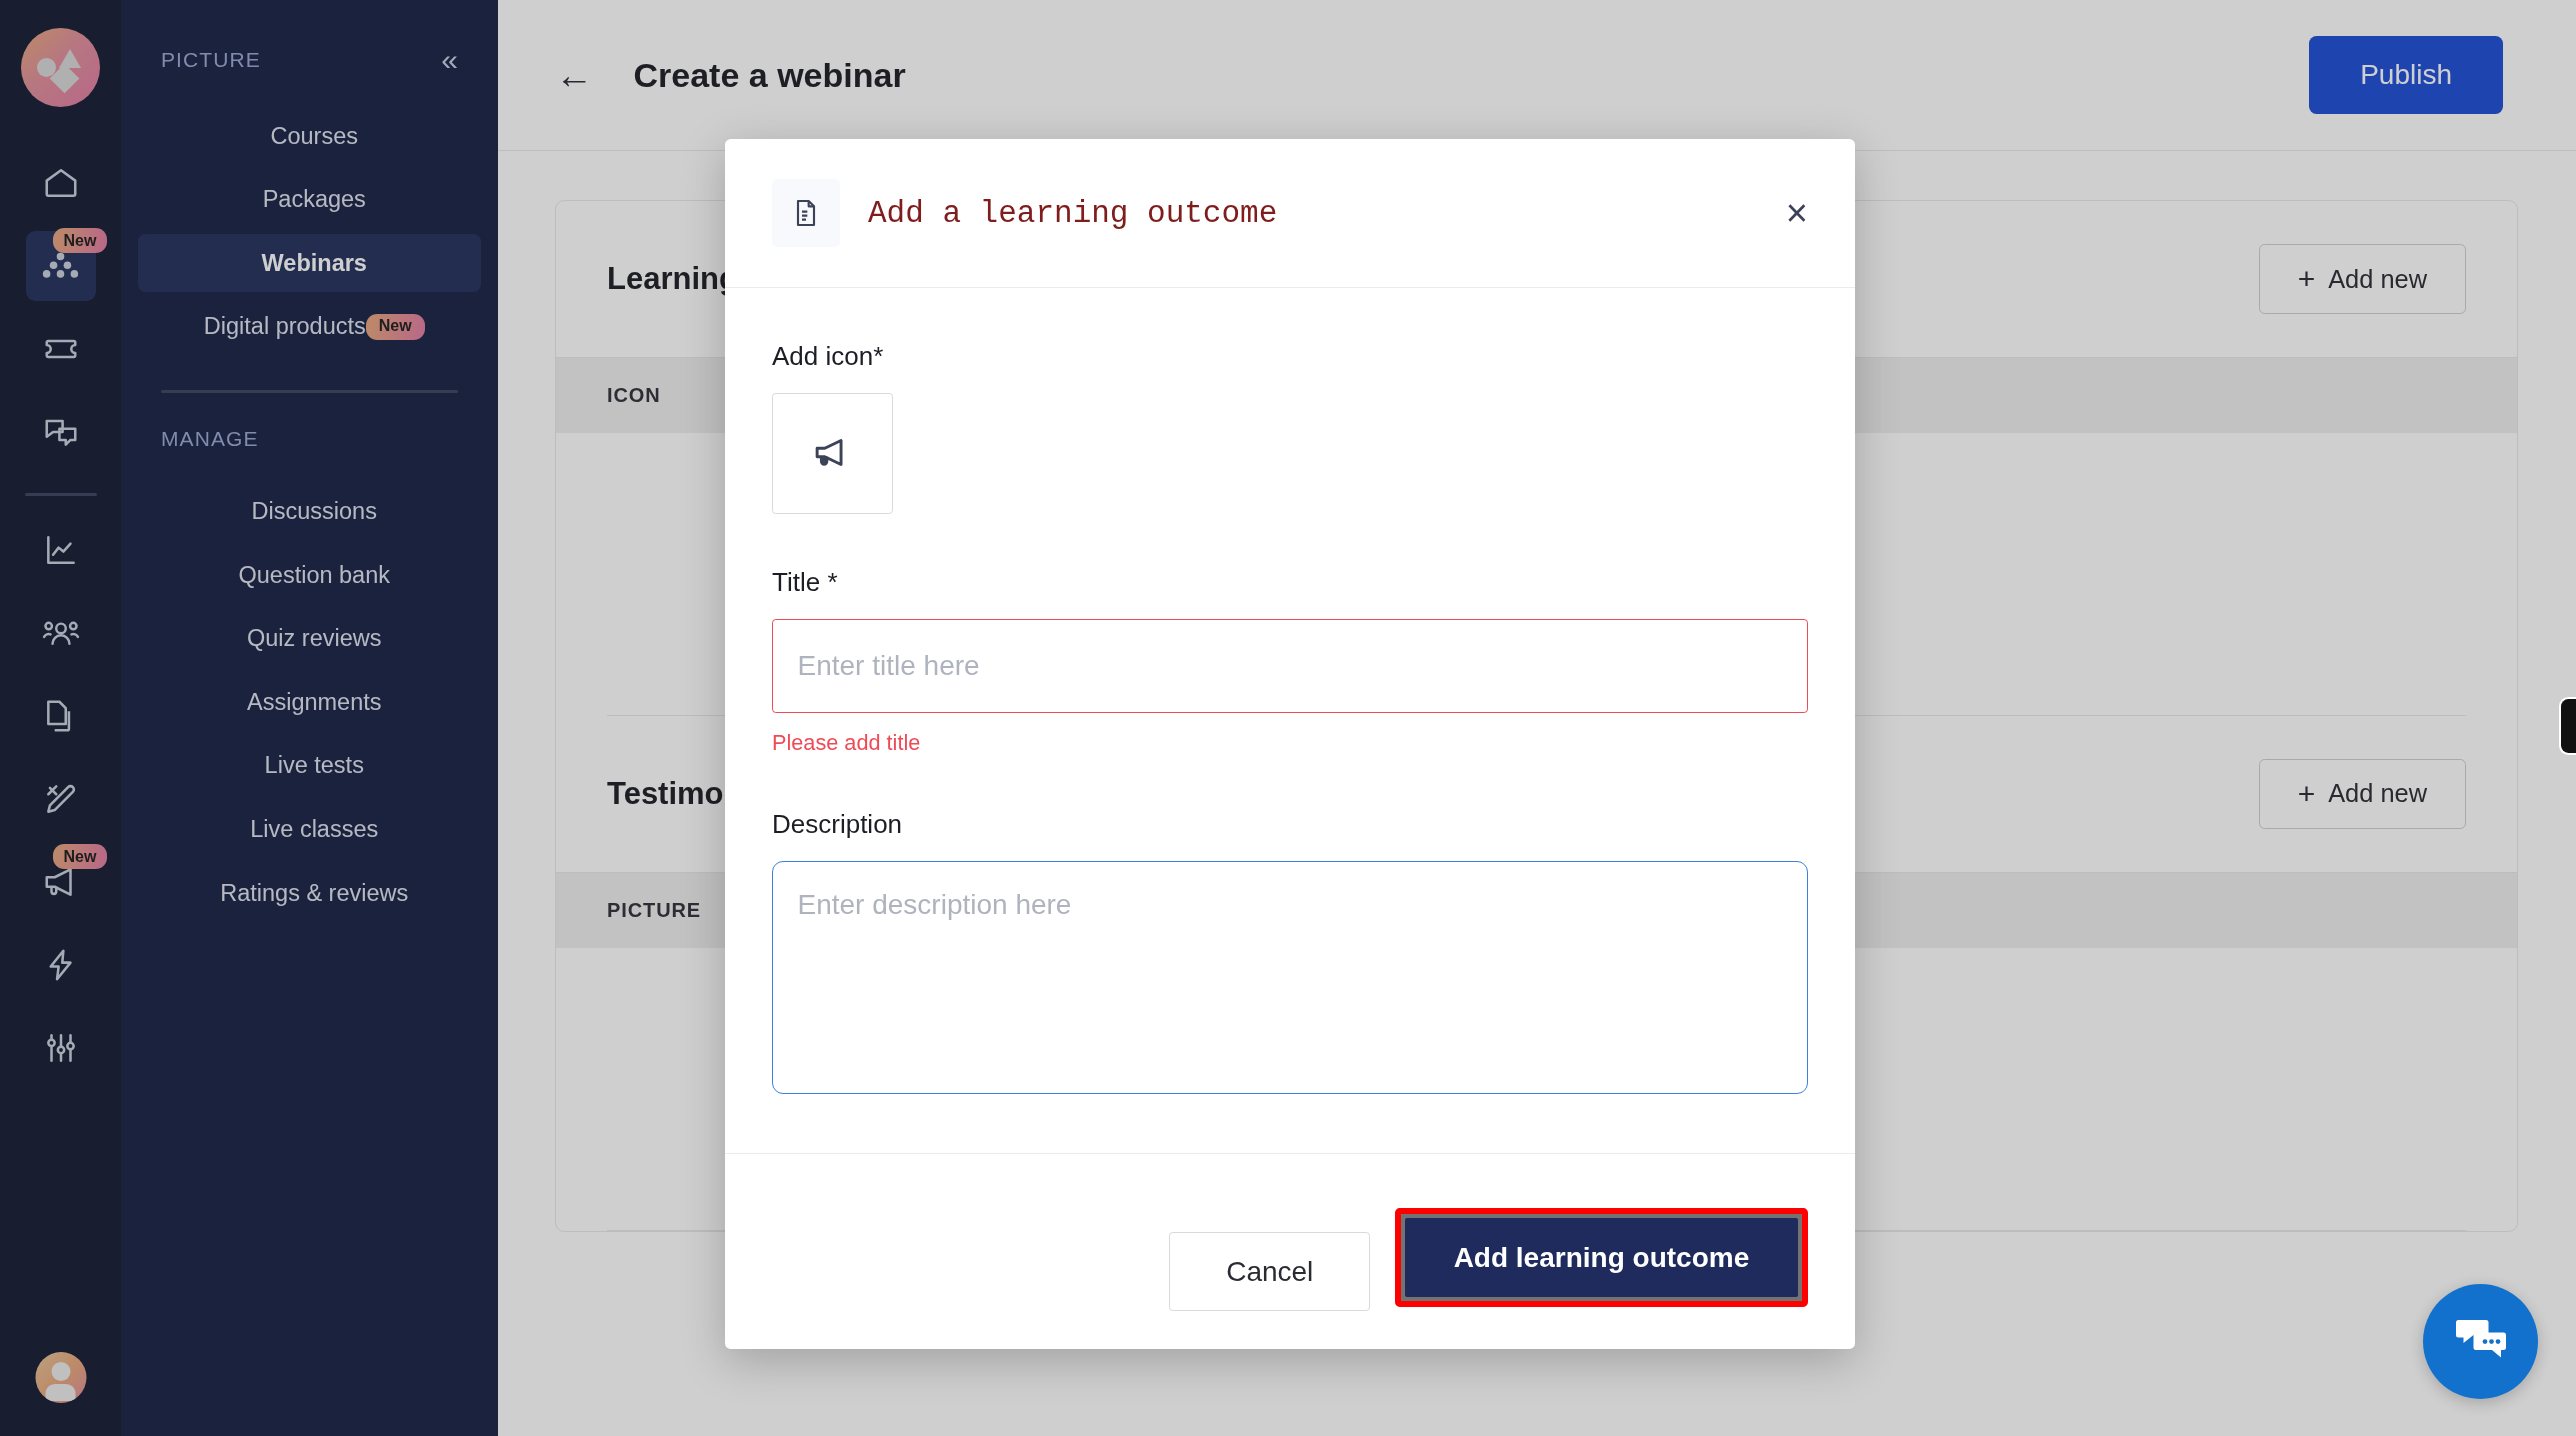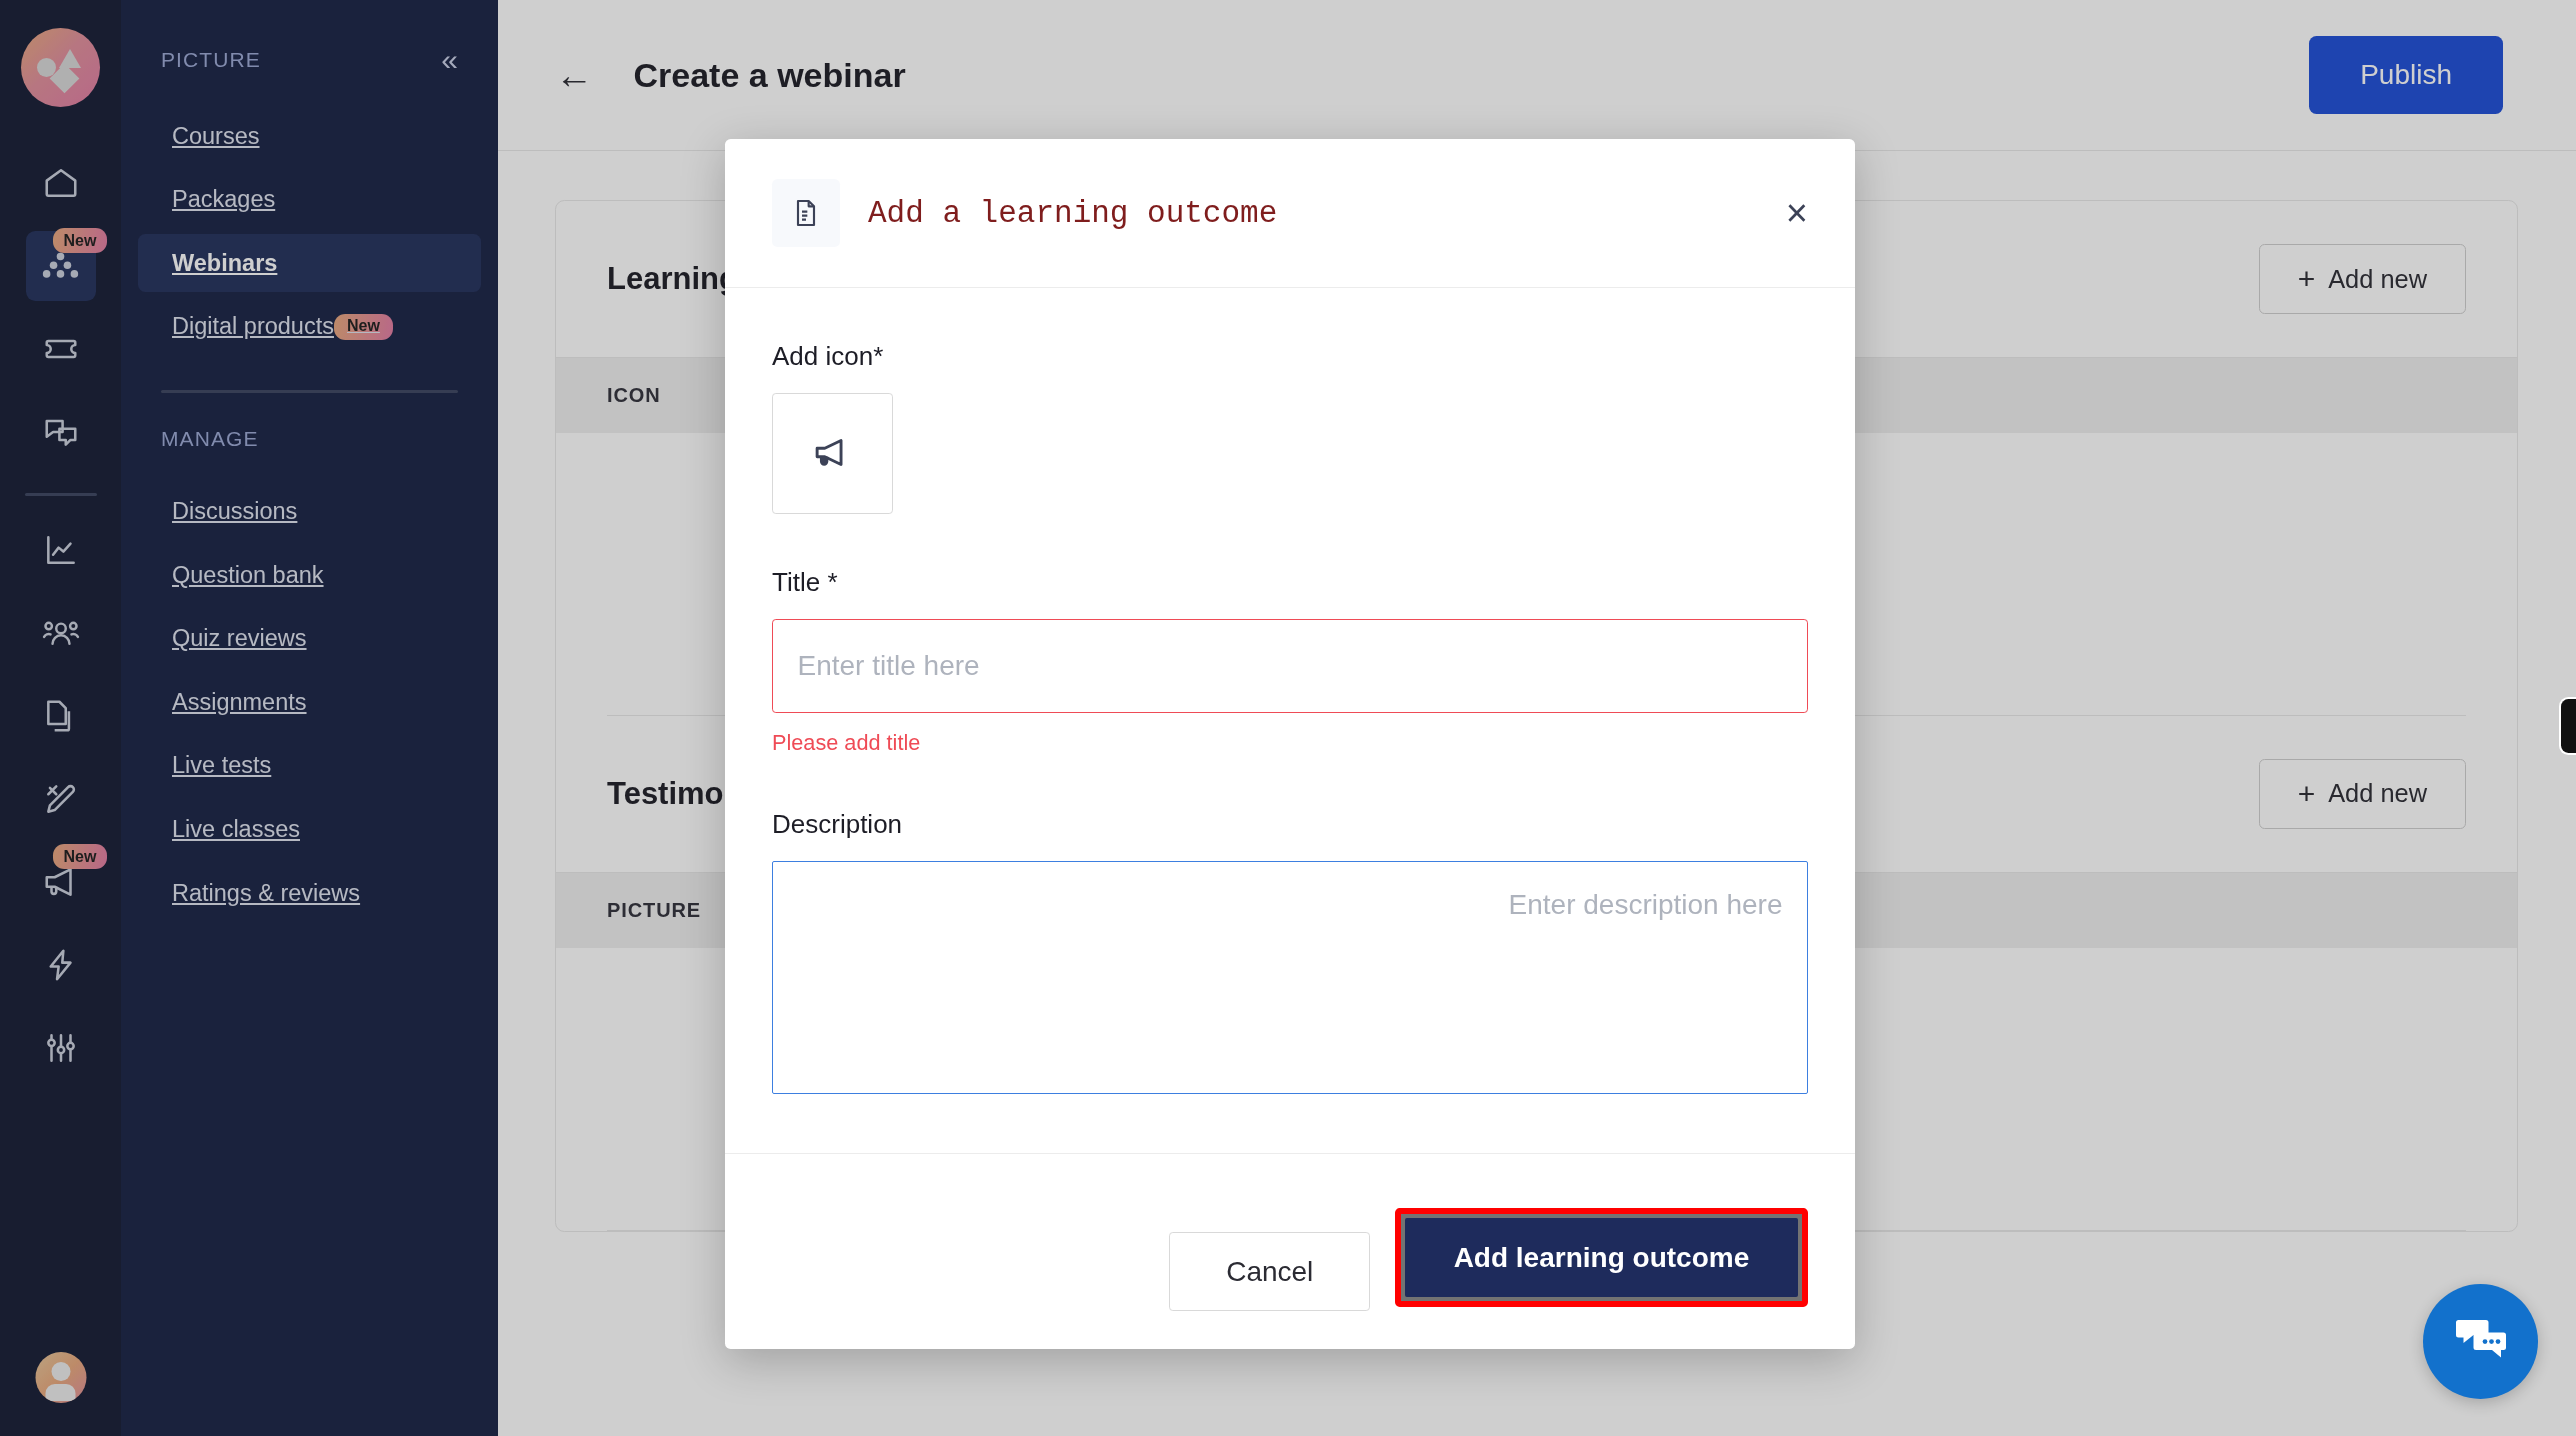--- a/index.html
+++ b/index.html
@@ -67,23 +67,23 @@
   }
   .side-head {
     display: flex; align-items: center; justify-content: space-between;
     padding: 45px 40px 0 40px;
   }
   .side-head-label { color: #9ba8d4; font-size: 21px; letter-spacing: 1.1px; font-weight: 400; }
   .collapse-btn { color: #c8cfe6; font-size: 30px; line-height: 1; cursor: pointer; }
   .nav-group { margin-top: 32px; }
   .nav-item {
     height: 58px; margin: 0 17px 5.6px 17px;
-    display: flex; align-items: center; justify-content: flex-start;
+    display: flex; align-items: center; justify-content: center;
     padding: 0 24.5px 0 34px; border-radius: 7.5px;
-    color: #dfe3ef; font-size: 23.5px; cursor: pointer; text-decoration: underline;
+    color: #dfe3ef; font-size: 23.5px; cursor: pointer;
   }
   .nav-item.active { background: #22305c; font-weight: 700; color: #ffffff; }
   .nav-badge {
     background: linear-gradient(100deg,#e8a87c 0%,#e27ba4 100%);
     color: #1d1d1d; font-size: 16px; font-weight: 600;
     padding: 2.8px 13px; border-radius: 11.3px; line-height: 1.3;
   }
   .side-divider { height: 2.8px; background: #3b4560; margin: 34px 40px 0 40px; border-radius: 1.9px; }
   .side-section-label { color: #9ba8d4; font-size: 21px; letter-spacing: 1.1px; padding: 34px 40px 0 40px; }
 
@@ -183,23 +183,23 @@
   }
   .field-block { margin-top: 53px; }
   .text-input {
     width: 100%; height: 94px; border: 1.9px solid #ef4b56; border-radius: 3.8px;
     padding: 0 24.5px; font-size: 28px; color: #1d1d26;
     font-family: inherit; outline: none; background: #fff;
   }
   .text-input::placeholder { color: #aeb3bd; }
   .error-text { color: #ef4b56; font-size: 21.7px; margin-top: 17px; }
   .textarea {
-    width: 100%; height: 233px; border: 1.9px solid #3d7fe0; border-radius: 2px;
+    width: 100%; height: 233px; border: 1.9px solid #3d7fe0; border-radius: 11px;
     padding: 22.6px 24.5px; font-size: 28px; color: #1d1d26;
-    font-family: inherit; outline: none; resize: none; background: #fff; line-height: 1.4; text-align: right;
+    font-family: inherit; outline: none; resize: none; background: #fff; line-height: 1.4;
   }
   .textarea::placeholder { color: #aeb3bd; }
 
   .modal-footer {
     border-top: 0.9px solid #ececec; padding: 38px 47px;
     display: flex; justify-content: flex-end; align-items: center; gap: 24.5px;
   }
   .cancel-btn {
     border: 0.9px solid #d9d9d9; background: #fff; border-radius: 3.8px;
     font-size: 28px; color: #2b2b33; padding: 22.6px 56px; cursor: pointer;

